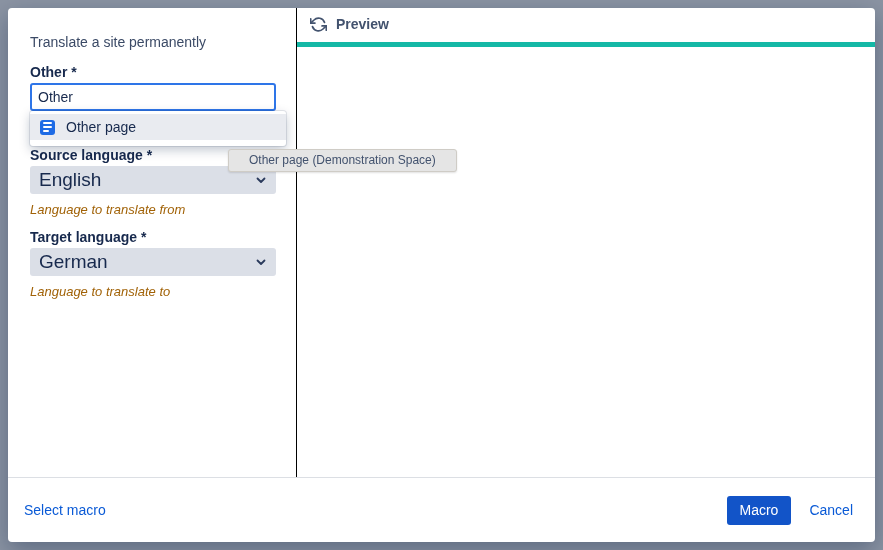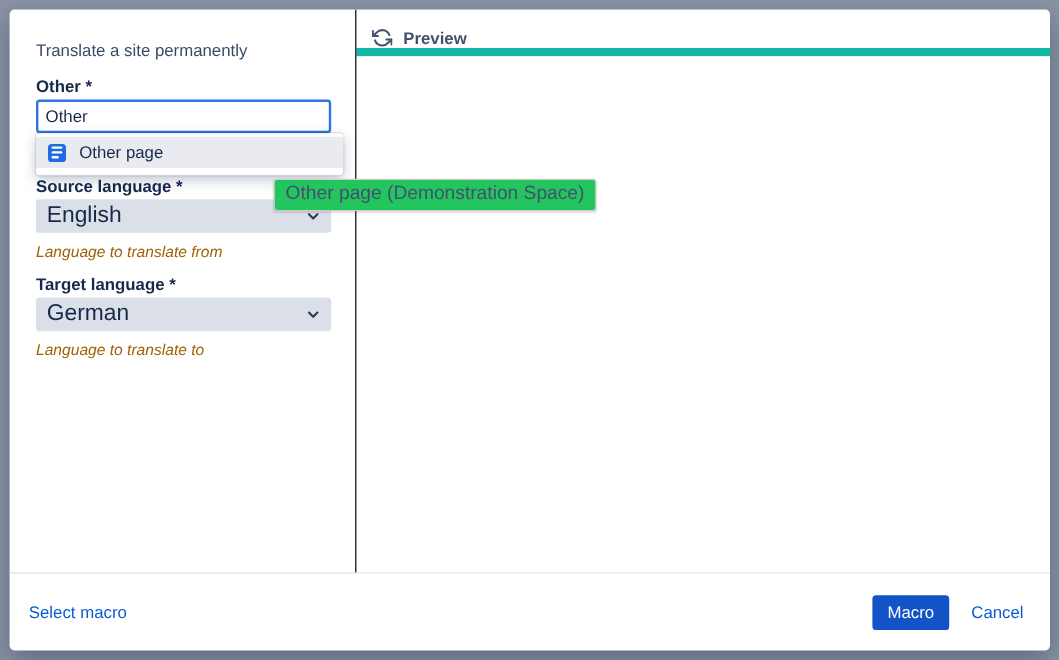--- a/index.html
+++ b/index.html
@@ -91,35 +91,35 @@
     display: flex; flex-direction: column; justify-content: center; gap: 2px;
     padding: 0 3px;
   }
   .page-icon i { display: block; height: 2px; background: #fff; border-radius: 1px; }
   .page-icon i.l1 { width: 9px; }
   .page-icon i.l2 { width: 9px; }
   .page-icon i.l3 { width: 6px; }
   
   .tooltip {
     position: absolute; left: 220px; top: 141px; z-index: 7;
-    background: #22c55e;
+    background: #e5e5e5;
     border: 1px solid #cfccc6;
     border-radius: 3px;
-    padding: 3px 9px 4px;
-    font-size: 16px; color: #42526e;
+    padding: 3px 20px 4px;
+    font-size: 12px; color: #42526e;
     white-space: nowrap;
     box-shadow: 0 1px 2px rgba(0,0,0,.12);
   }
   
   .right-panel { flex: 1; display: flex; flex-direction: column; min-width: 0; }
   .preview-header {
     flex: none; height: 39px;
-    display: flex; align-items: flex-end; gap: 9px;
+    display: flex; align-items: flex-start; gap: 9px;
     padding: 8px 0 0 13px;
-    border-bottom: 7px solid #14b8a6;
+    border-bottom: 5px solid #14b8a6;
   }
   .refresh-btn { display: flex; align-items: center; cursor: pointer; background: none; border: none; padding: 0; }
   .preview-title { font-size: 14px; font-weight: 700; color: #42526e; }
   .preview-content { flex: 1; background: #fff; }
   
   .dlg-footer {
     flex: none; height: 65px;
     border-top: 1px solid #dcdfe4;
     display: flex; align-items: center; justify-content: space-between;
     padding: 0 22px 0 16px;

